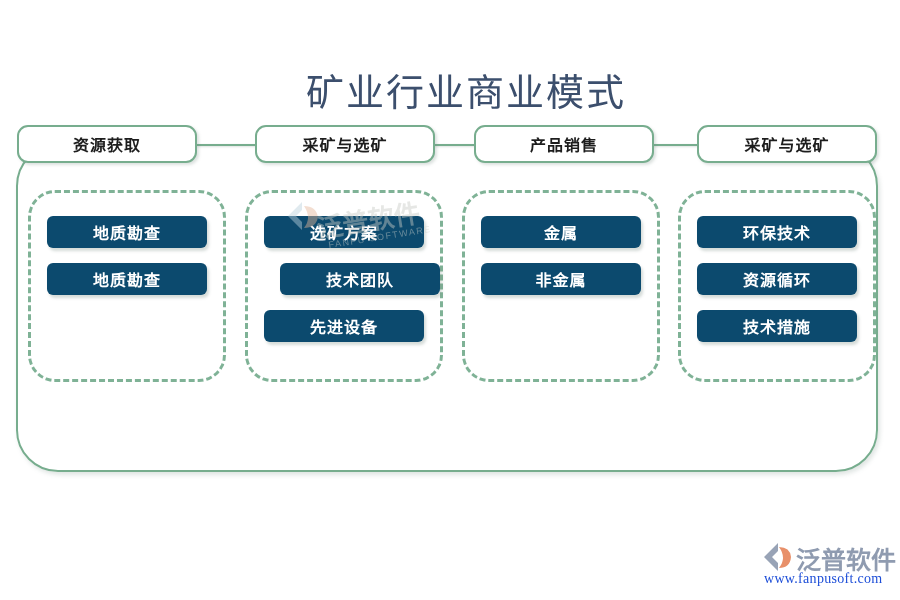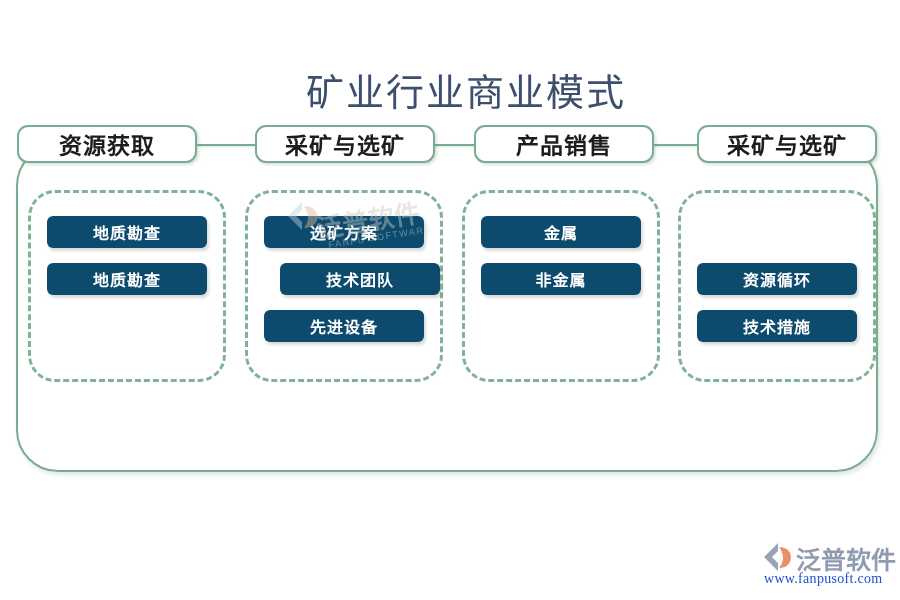--- a/index.html
+++ b/index.html
@@ -76,21 +76,21 @@
     top: 125px;
     width: 180px;
     height: 38px;
     background: #ffffff;
     border: 2px solid #77ad8e;
     border-radius: 11px;
     box-sizing: border-box;
     display: flex;
     align-items: center;
     justify-content: center;
-    font-size: 23px;
+    font-size: 16px;
     font-weight: bold;
     color: #1d1d1d;
     letter-spacing: 1px;
     z-index: 5;
     box-shadow: 2px 2px 3px rgba(120,140,130,0.25);
     font-family: "Liberation Serif", "DejaVu Serif", serif;
     white-space: nowrap;
   }
 
   
@@ -256,20 +256,23 @@
     <span>金属</span>
   </div>
   <div class="pill" style="left:481px;top:263px;">
     <span>非金属</span>
   </div>
 
   <div class="header-box" style="left:697px;">
     <span>采矿与选矿</span>
   </div>
   <div class="dashed-group" style="left:678px;"></div>
+  <div class="pill" style="left:697px;top:216px;">
+    <span>环保技术</span>
+  </div>
   <div class="pill" style="left:697px;top:263px;">
     <span>资源循环</span>
   </div>
   <div class="pill" style="left:697px;top:310px;">
     <span>技术措施</span>
   </div>
 
   <div class="watermark">
     <svg class="wm-mark" viewBox="0 0 44 34">
       <path d="M20 2 L6 16 L20 30 L20 22 L14 16 L20 10 Z" fill="#bcd2dd"></path>

